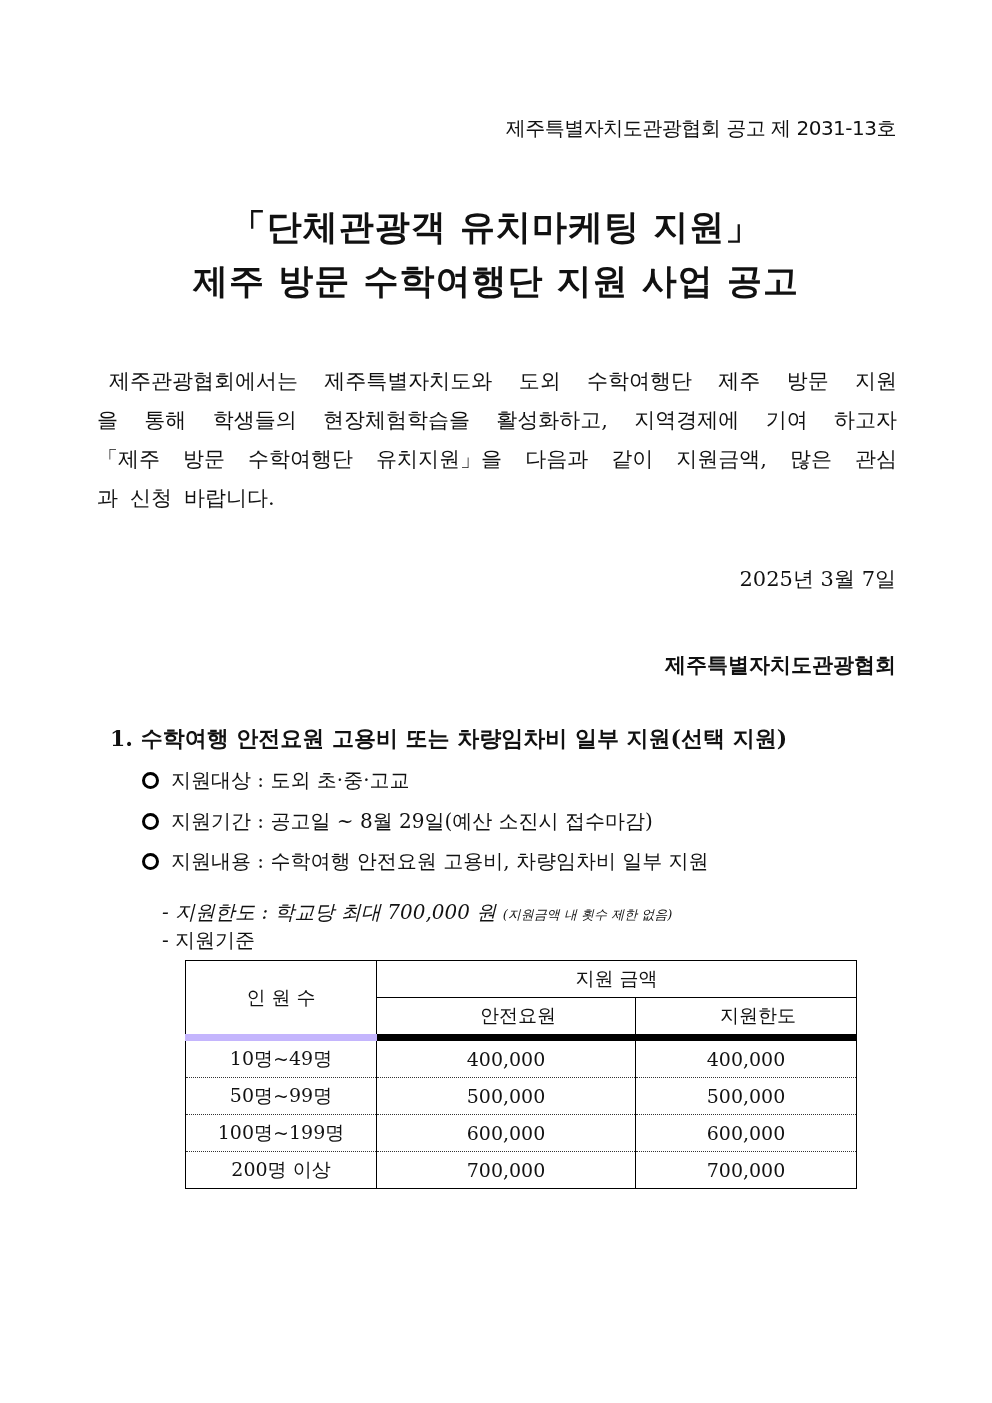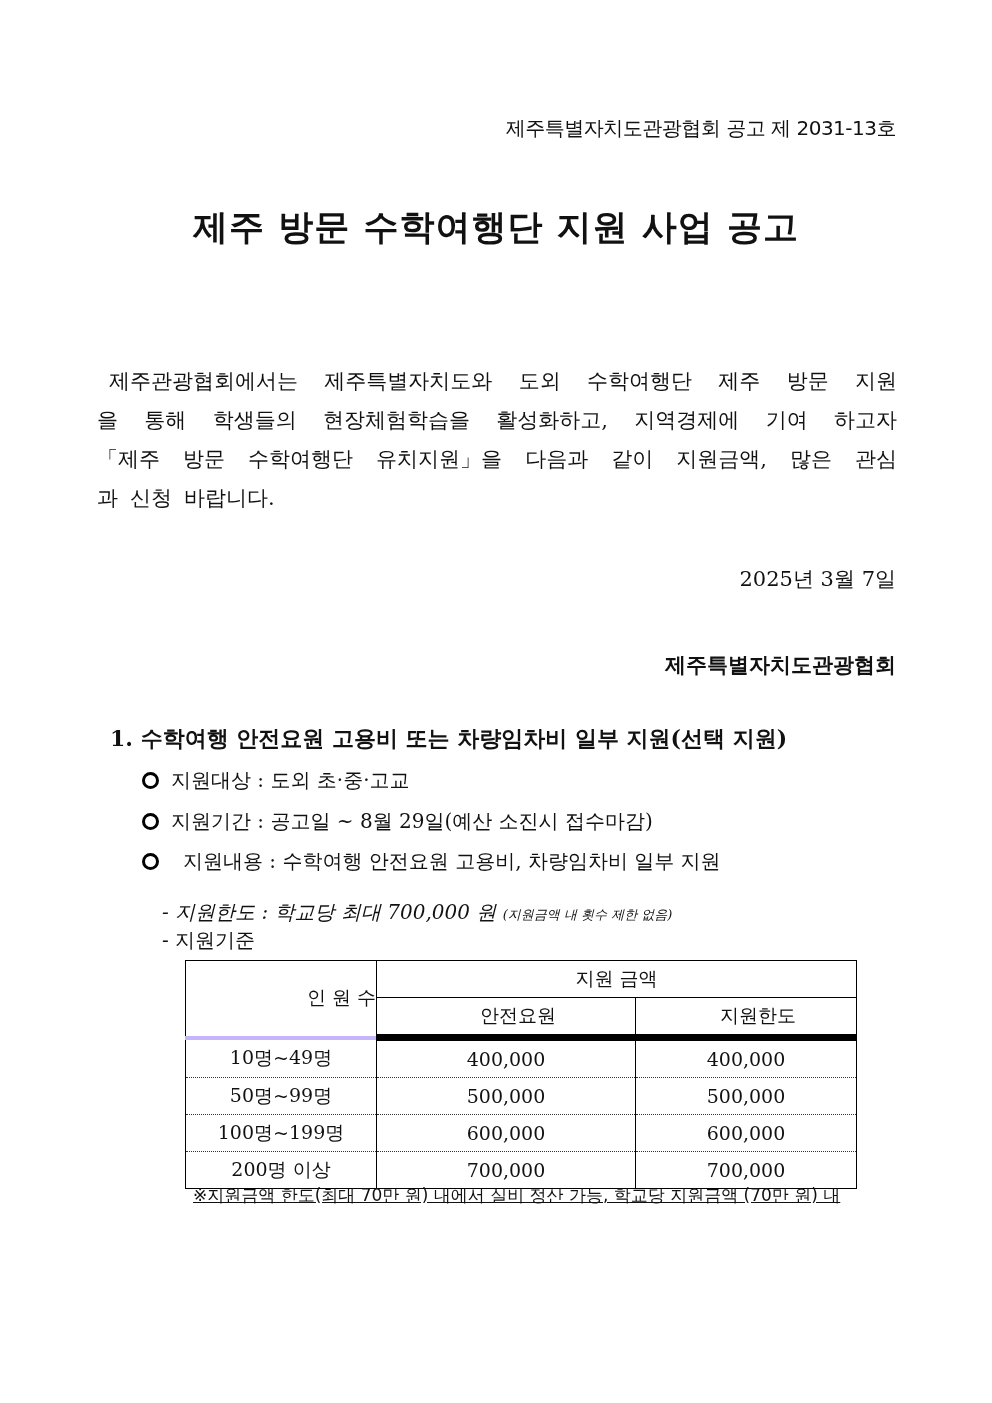--- a/index.html
+++ b/index.html
@@ -38,20 +38,21 @@
 
   #note { left: 193px; top: 1182px; font-size: 17px; line-height: 26px; white-space: normal; width: 660px; }
   #note span { text-decoration: underline; display: block; white-space: nowrap; }
 </style>
 </head>
 <body>
 
 <div id="notice-number" class="abs sans">제주특별자치도관광협회 공고 제 2031-13호</div>
 
 <div id="title-block" class="abs sans">
+  <div class="tline">「단체관광객 유치마케팅 지원」</div>
   <div class="tline">제주 방문 수학여행단 지원 사업 공고</div>
 </div>
 
 <div id="intro" class="abs serif">
   <div class="row" style="padding-left:12px;">
     <span>제주관광협회에서는</span>
     <span>제주특별자치도와</span>
     <span>도외</span>
     <span>수학여행단</span>
     <span>제주</span>
@@ -92,35 +93,35 @@
 <div id="section1" class="abs serif">1. 수학여행 안전요원 고용비 또는 차량임차비 일부 지원(선택 지원)</div>
 
 <div class="abs bullet serif" style="top:767px;">
   <span class="circ"></span>
   <span>지원대상 : 도외 초·중·고교</span>
 </div>
 <div class="abs bullet serif" style="top:808px;">
   <span class="circ"></span>
   <span>지원기간 : 공고일 ~ 8월 29일(예산 소진시 접수마감)</span>
 </div>
-<div class="abs bullet serif" style="top:848px;gap:12px;">
+<div class="abs bullet serif" style="top:848px;">
   <span class="circ"></span>
   <span>지원내용 : 수학여행 안전요원 고용비, 차량임차비 일부 지원</span>
 </div>
 
 <div class="abs dash serif" style="top:899px;font-style:italic;">
   <span>- 지원한도 : 학교당 최대 700,000 원</span>
   <span class="small">(지원금액 내 횟수 제한 없음)</span>
 </div>
 <div class="abs dash serif" style="top:927px;">- 지원기준</div>
 
 <table id="criteria-table" class="serif">
   <tbody>
       <tr class="h1">
-    <td class="c0" rowspan="2" style="border-bottom:4px solid #c4b5fd;text-align:right;">인 원 수</td>
+    <td class="c0" rowspan="2" style="border-bottom:7px solid #c4b5fd;">인 원 수</td>
     <td colspan="2">지원 금액</td>
   </tr>
   <tr class="h2">
     <td class="c1 sub">안전요원</td>
     <td class="sub">지원한도</td>
   </tr>
   <tr class="data">
     <td>10명~49명</td>
     <td>400,000</td>
     <td>400,000</td>
@@ -137,14 +138,13 @@
   </tr>
   <tr class="data lastrow">
     <td>200명 이상</td>
     <td>700,000</td>
     <td>700,000</td>
   </tr>
 </tbody>
   </table>
 
 <div id="note" class="abs sans">
-  <span>※지원금액 한도(최대 70만 원) 내에서 실비 정산 가능, 학교당 지원금액 (70만 원) 내</span>
 </div>
 
 </body></html>

